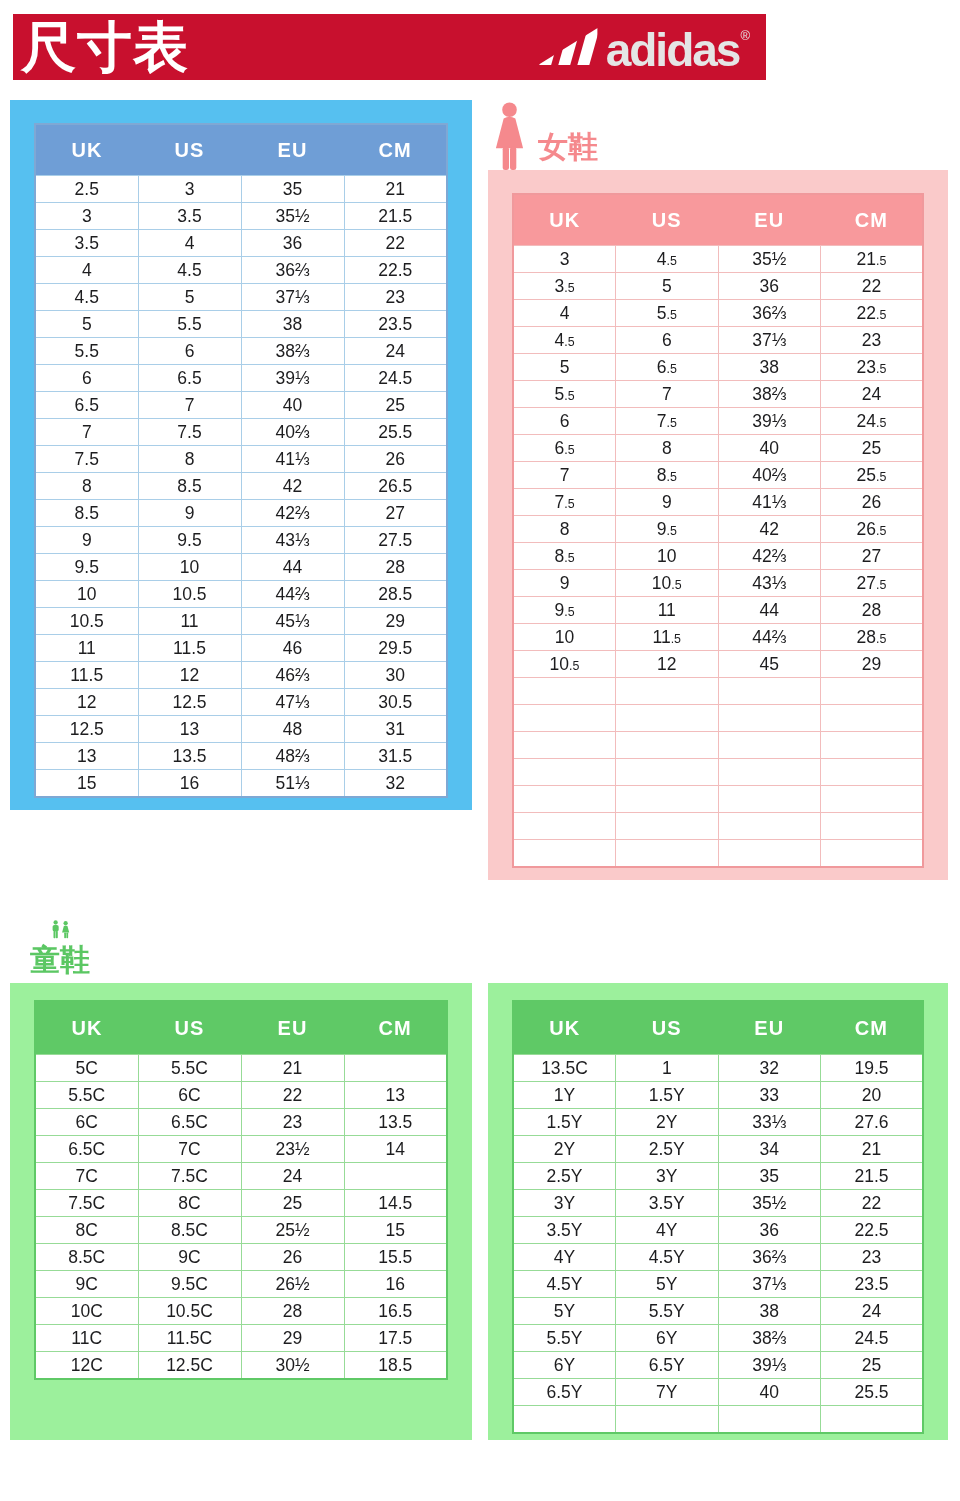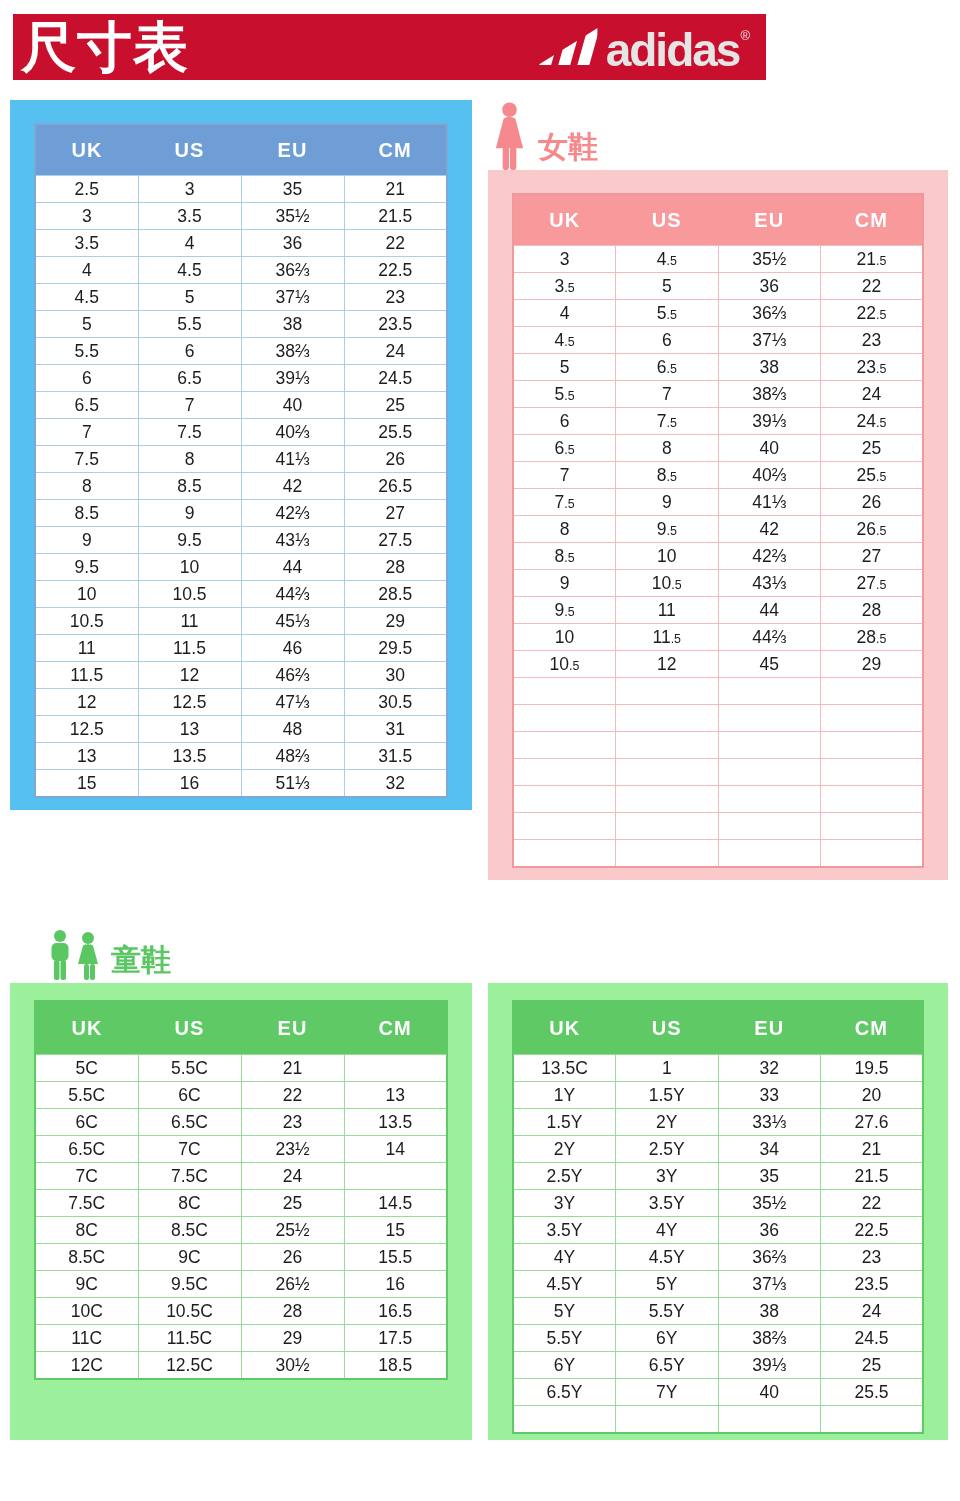--- a/index.html
+++ b/index.html
@@ -36,21 +36,21 @@
   .label-men{color:var(--men-accent);}
   .label-women{color:var(--women-accent);}
   .label-kids{color:var(--kids-accent);}
   .icon-men{color:var(--men-accent);}
   .icon-women{color:var(--women-accent);}
   .icon-kids{color:var(--kids-accent);}
   
   .sec{position:absolute;}
   #sec-men{left:10px;top:100px;width:462px;}
   #sec-women{left:488px;top:100px;width:460px;}
-  #kids-label-row{position:absolute;left:46px;top:920px;height:63px;}
+  #kids-label-row{position:absolute;left:30px;top:920px;height:63px;flex-direction:column;}
   #panel-kids-left{position:absolute;left:10px;top:983px;width:462px;height:457px;}
   #panel-kids-right{position:absolute;left:488px;top:983px;width:460px;height:457px;}
   
   .panel{box-sizing:border-box;}
   .panel-mw{height:710px;padding:23px 24px 22px;}
   .panel-men{background:var(--men-panel);}
   .panel-women{background:var(--women-panel);}
   .panel-kids{background:var(--kids-panel);padding:17px 24px 22px;}
   
   table{width:100%;border-collapse:collapse;table-layout:fixed;background:#fff;}

